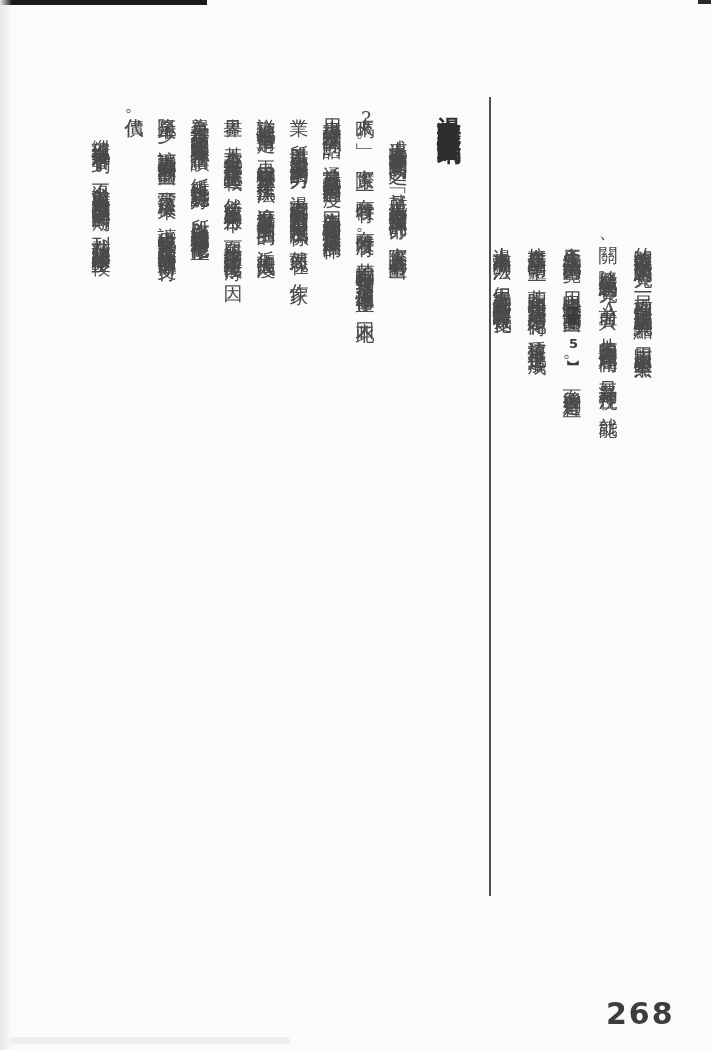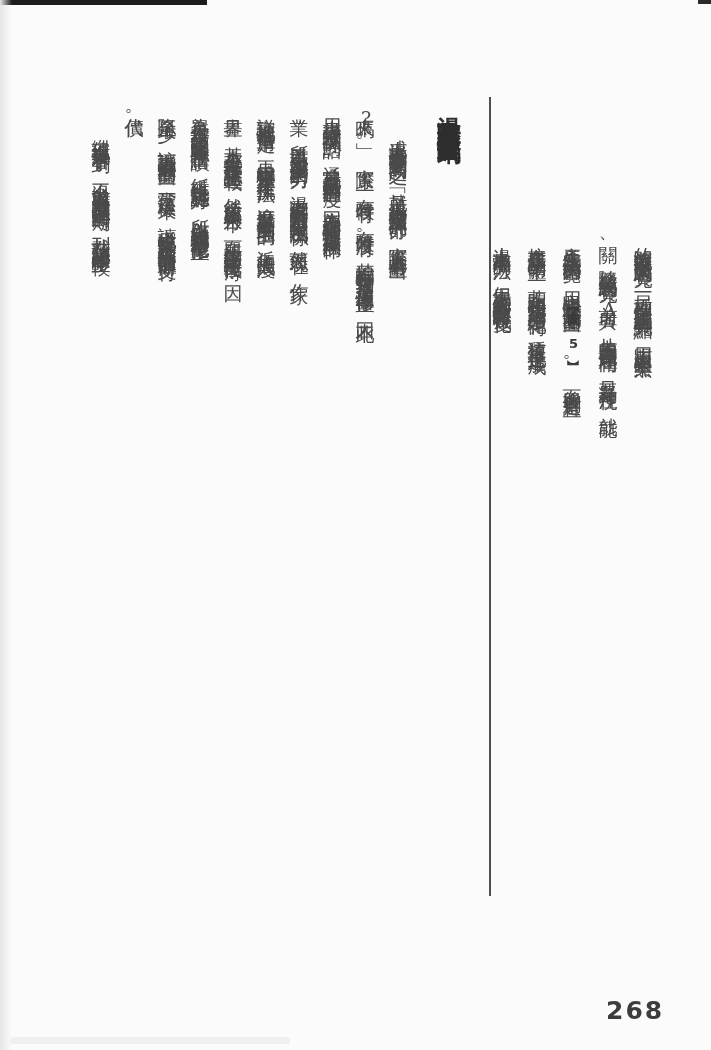--- a/index.html
+++ b/index.html
@@ -71,21 +71,21 @@
     height: 799px;
     background: #4f4f4f;
   }
 
   
   .page-number {
     position: absolute;
     top: 996px;
     left: 606px;
     font-family: "DejaVu Sans", sans-serif;
-    font-size: 25px;
+    font-size: 30px;
     font-weight: bold;
     letter-spacing: 2px;
     color: #3d3d3d;
   }
 
   
   .edge-top-left  { position: absolute; top: 0; left: 0; width: 207px; height: 5px; background: #1c1c1c; }
   .edge-top-right { position: absolute; top: 0; right: 0; width: 13px; height: 4px; background: #2a2a2a; }
   .edge-left-shade {
     position: absolute; top: 0; left: 0; width: 12px; height: 100%;

